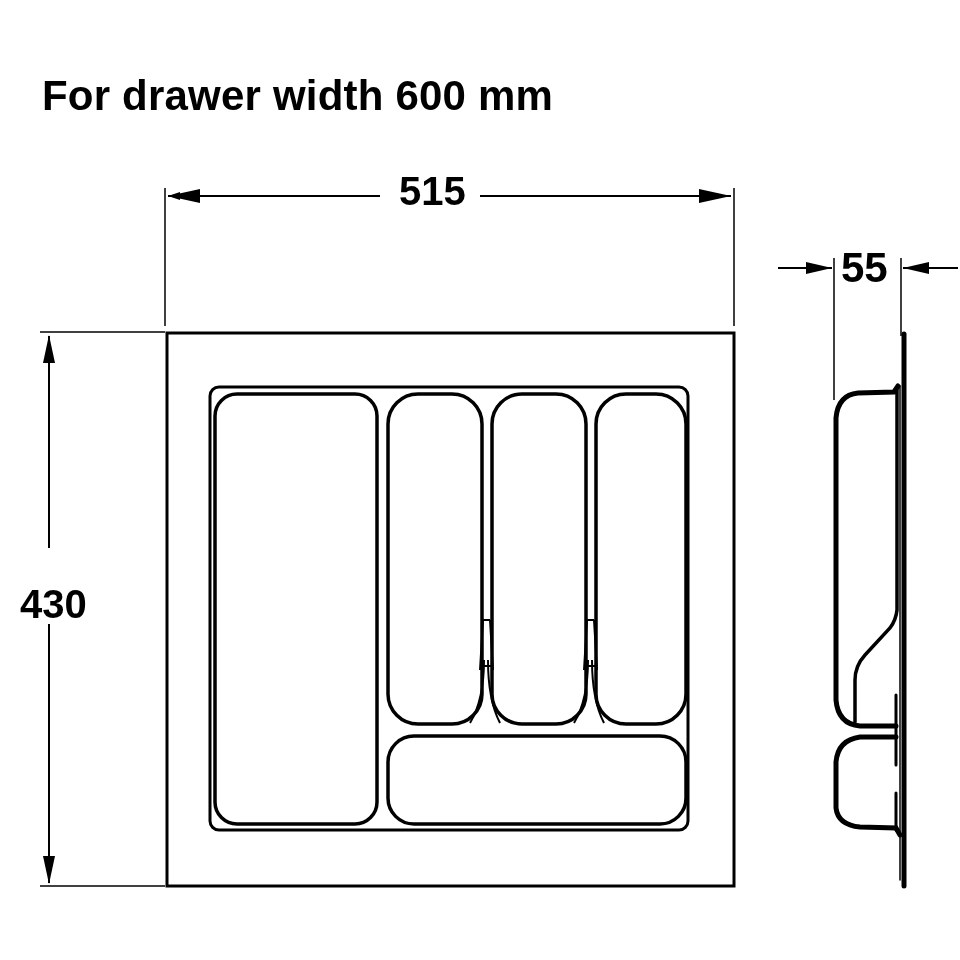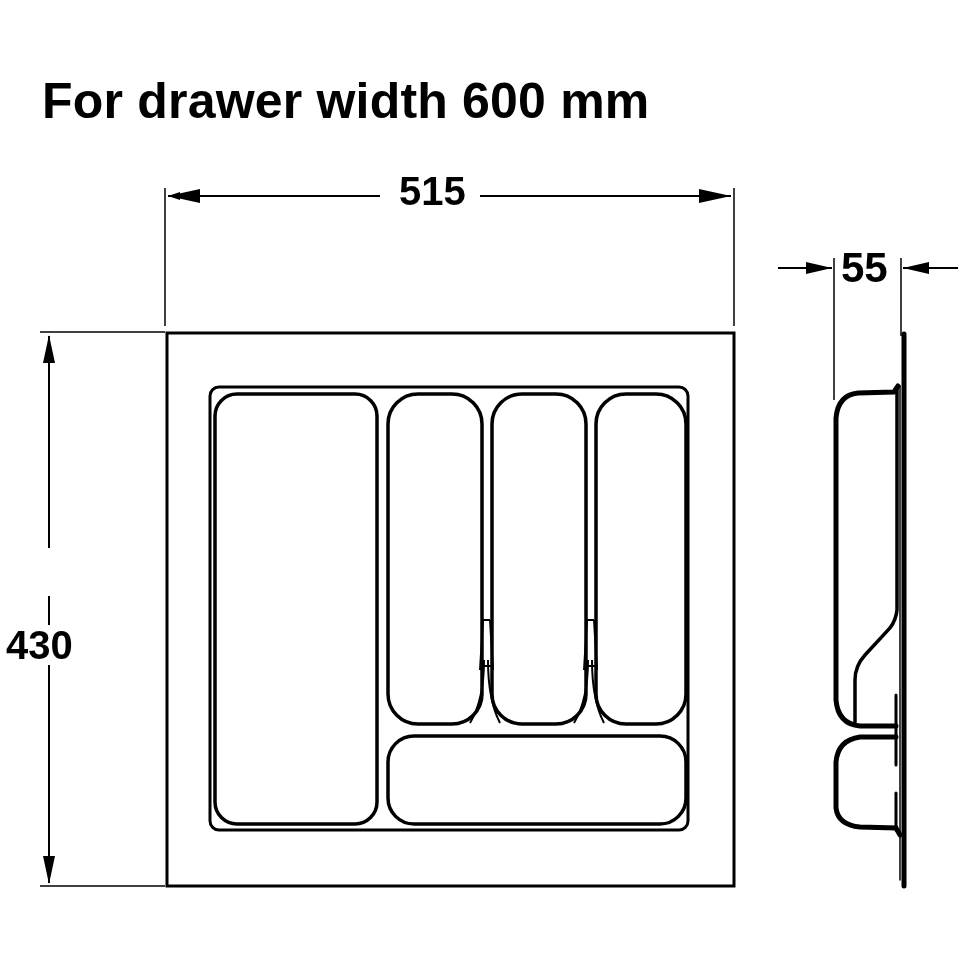--- a/index.html
+++ b/index.html
@@ -1,21 +1,21 @@
 <!DOCTYPE html>
 <html><head>
   <meta charset="utf-8">
   <style>
     html, body { margin: 0; padding: 0; background: #ffffff; }
     body { width: 960px; height: 960px; position: relative; overflow: hidden; font-family: "Liberation Sans", sans-serif; }
-    .title { position: absolute; left: 42px; top: 72px; font-size: 50px; font-weight: bold; color: #000; letter-spacing: 0.2px; }
+    .title { position: absolute; left: 42px; top: 72px; font-size: 42px; font-weight: bold; color: #000; letter-spacing: 0.2px; }
     svg.drawing { position: absolute; left: 0; top: 0; }
     .dim-label { position: absolute; font-weight: bold; color: #000; font-size: 40px; line-height: 1; background: #fff; }
     .dim-width { left: 395px; top: 171px; padding: 0 4px; }
-    .dim-height { left: 6px; top: 584px; margin-top: 41px; }
+    .dim-height { left: 20px; top: 584px; }
     .dim-depth { left: 841px; top: 247px; font-size: 42px; background: transparent; }
   </style>
 </head>
 <body>
 
 <div class="title">For drawer width 600 mm</div>
 
 <svg class="drawing" width="960" height="960" viewBox="0 0 960 960">
   <defs>
     <marker id="arr" markerWidth="12" markerHeight="8" refX="12" refY="4" orient="auto" markerUnits="userSpaceOnUse">

